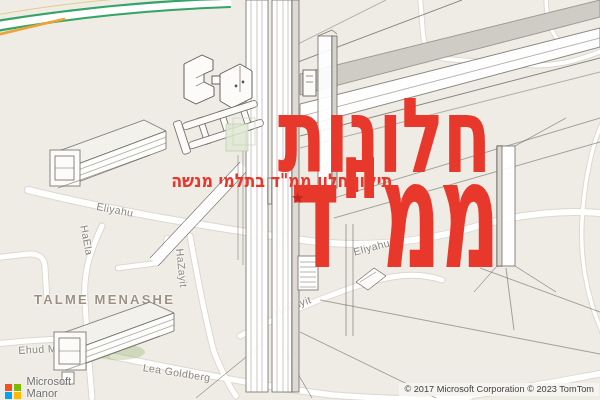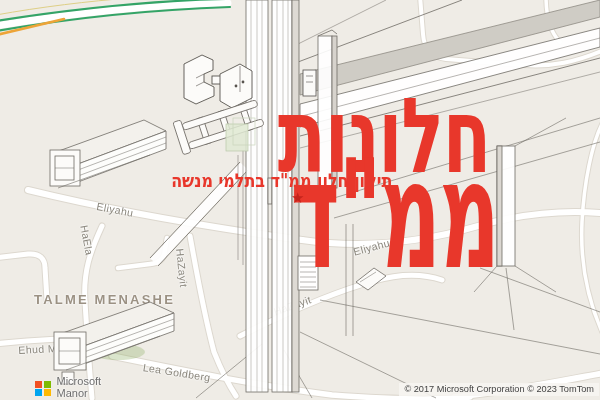--- a/index.html
+++ b/index.html
@@ -25,21 +25,21 @@
              font-family:"DejaVu Sans",sans-serif;font-weight:bold;white-space:nowrap;}
   .hero-1{right:110px;top:84px;font-size:104px;transform:scaleX(0.68);transform-origin:100% 0;
           letter-spacing:-2px;z-index:30;}
   .hero-sub{right:208px;top:171px;font-size:19px;transform:scaleX(0.84);transform-origin:100% 0;
             z-index:31;}
   .hero-2{right:102px;top:140px;font-size:150px;transform:scaleX(0.56);transform-origin:100% 0;
           letter-spacing:-3px;z-index:32;}
   .hero-star{position:absolute;left:291px;top:189px;font-size:15px;color:#c4241c;z-index:33;
              font-family:"DejaVu Sans",sans-serif;}
   
-  .bing{position:absolute;left:5px;top:376px;z-index:40;display:flex;align-items:center;cursor:pointer;margin-left:30px;}
+  .bing{position:absolute;left:5px;top:376px;z-index:40;display:flex;align-items:flex-end;cursor:pointer;}
   .sqgrid{display:grid;grid-template-columns:7px 7px;grid-template-rows:7px 7px;gap:1.5px;margin-top:2px;}
   .sq{width:7px;height:7px;}
   .sq-r{background:#f25022;} .sq-g{background:#7fba00;} .sq-b{background:#00a4ef;} .sq-y{background:#ffb900;}
   .bing-text{margin-left:6px;color:#6d6d6d;font-size:11px;line-height:11.5px;
              text-shadow:0 0 2px #fff,0 0 2px #fff;}
   
   .copyright{position:absolute;right:1px;top:383px;z-index:40;background:rgba(247,245,241,0.88);
              font-size:9.2px;color:#424242;padding:1px 5px 2px 5px;white-space:nowrap;}
 </style>
 </head>

